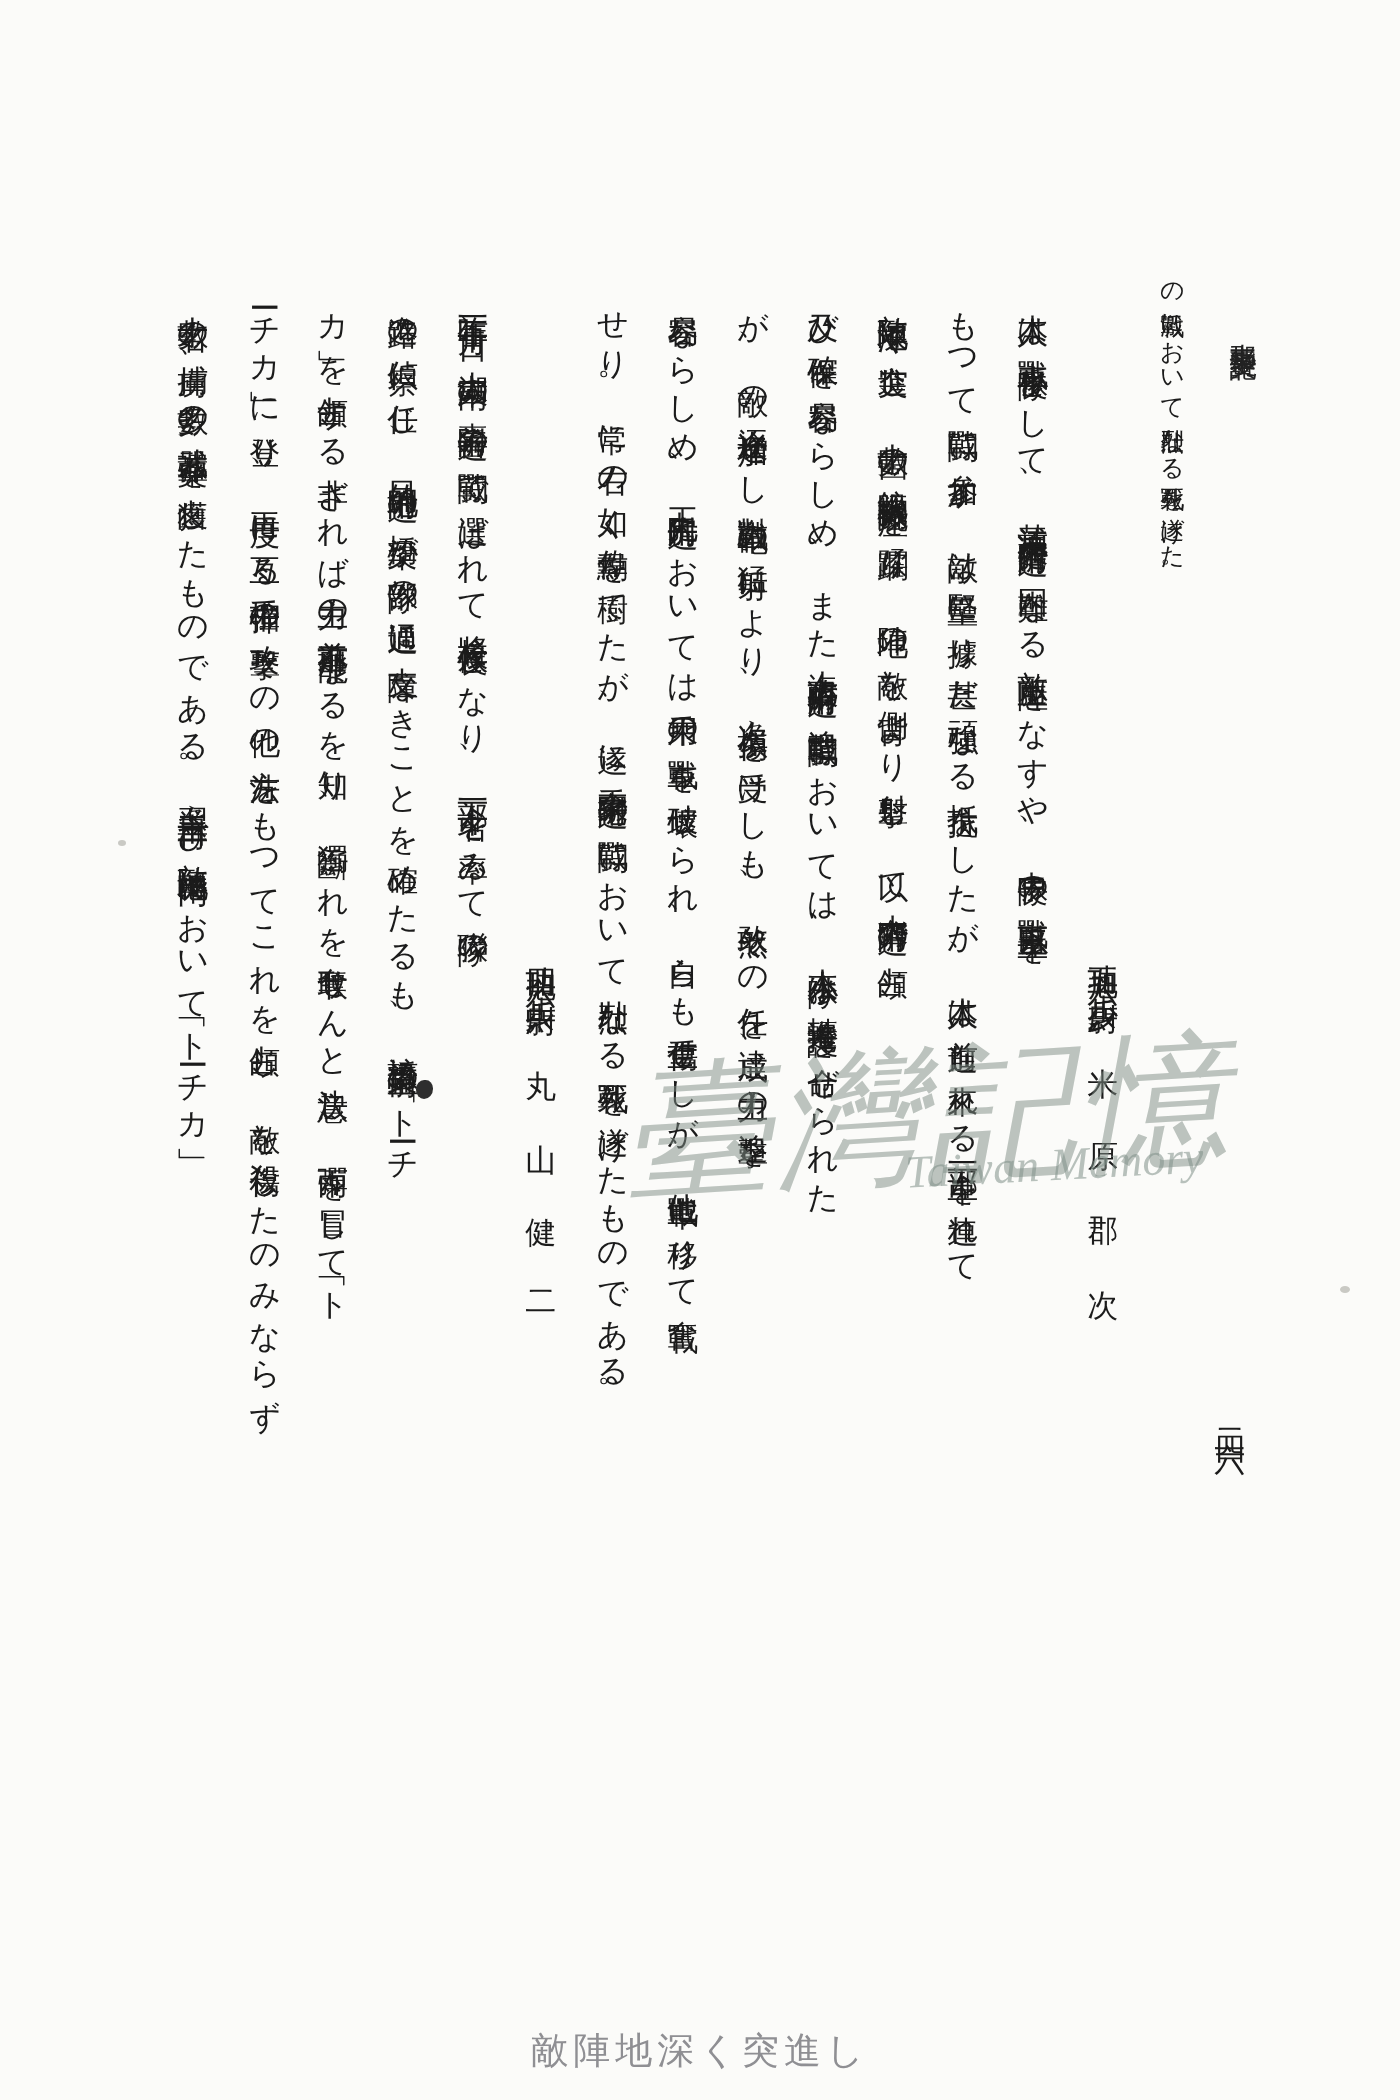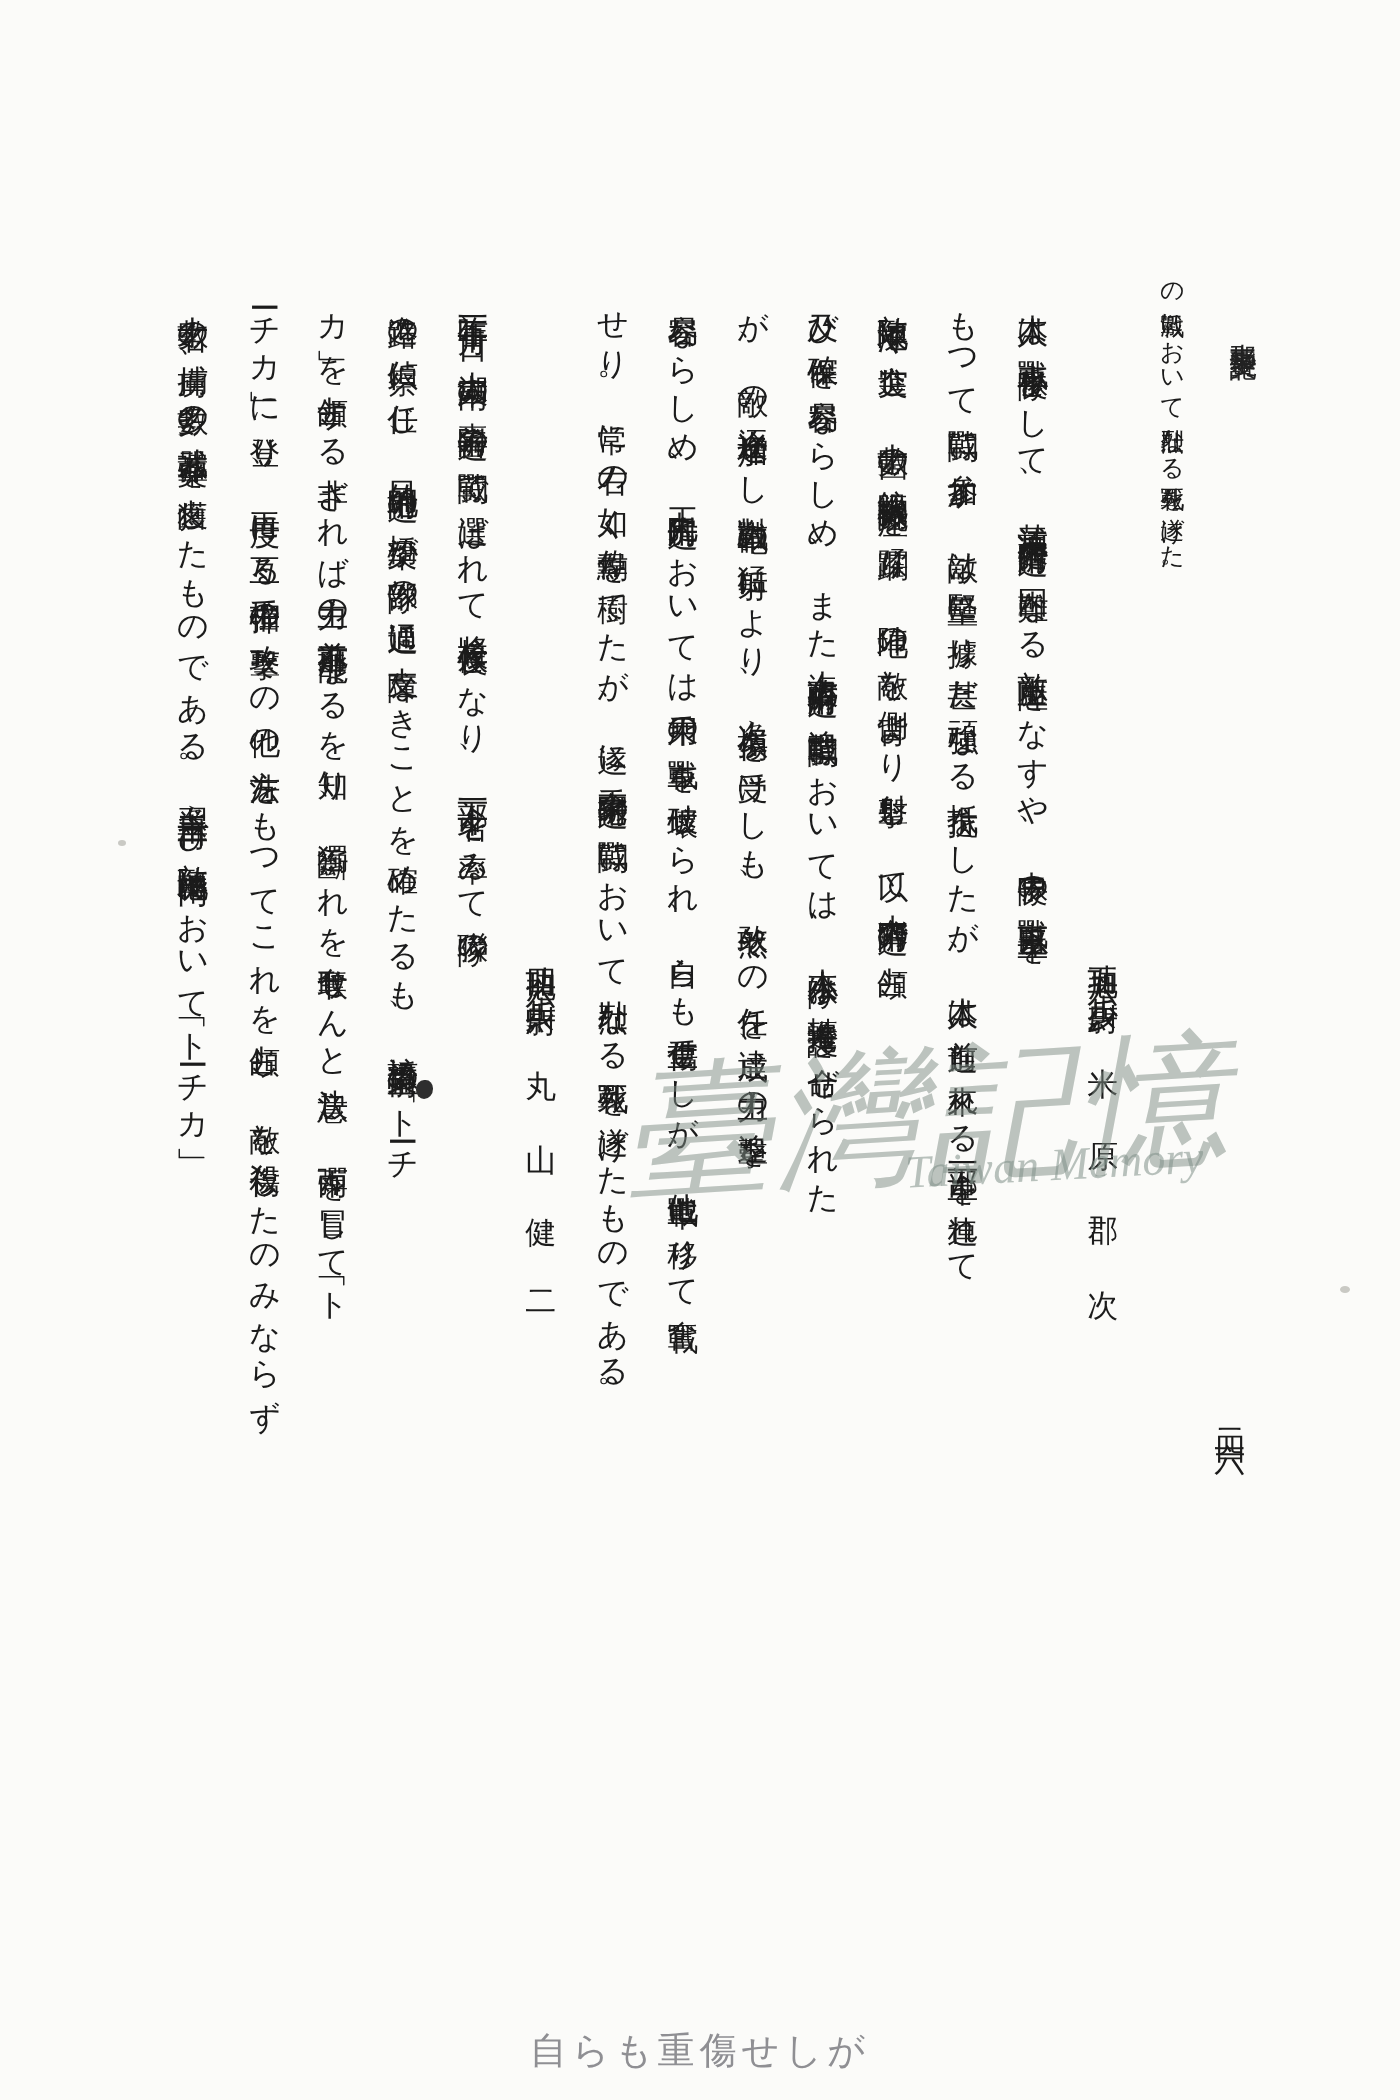--- a/index.html
+++ b/index.html
@@ -86,15 +86,15 @@
   <div class="vcol" style="left:245px; top:292px;">ーチカ」に登り、再度に亙る手榴彈の攻擊その他の方法をもつてこれを占領し、敵を殺傷したのみならず</div>
   <div class="vcol" style="left:173px; top:292px;">十數名の捕虜、多數の武器彈藥を鹵獲したものである。翌々十三日再び敵陣地帶內において「トーチカ」</div>
 
   <div class="ink-blot"></div>
   <div class="speck" style="left:118px; top:840px;  width:8px; height:6px;"></div>
   <div class="speck" style="left:1340px;top:1286px; width:10px;height:7px;"></div>
 
   <div class="wm-cjk" style="color:rgba(125,140,132,0.50);">臺灣記憶</div>
   <div class="wm-latin" style="color:rgba(128,143,136,0.55);">Taiwan Memory</div>
 
-  <div class="footer-caption">自らも重傷せしが</div>
+  <div class="footer-caption">敵陣地深く突進し</div>
 
 </div>
 
 </body></html>

